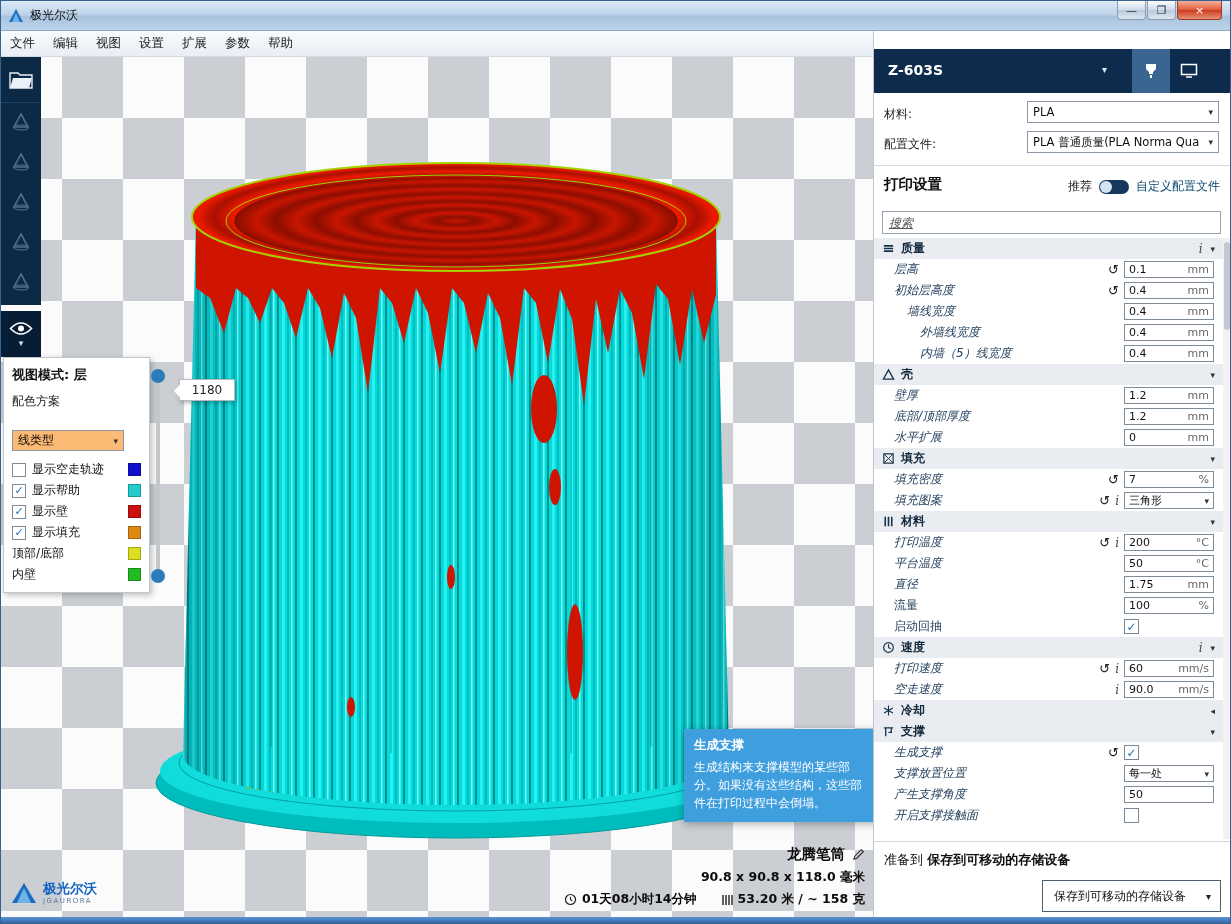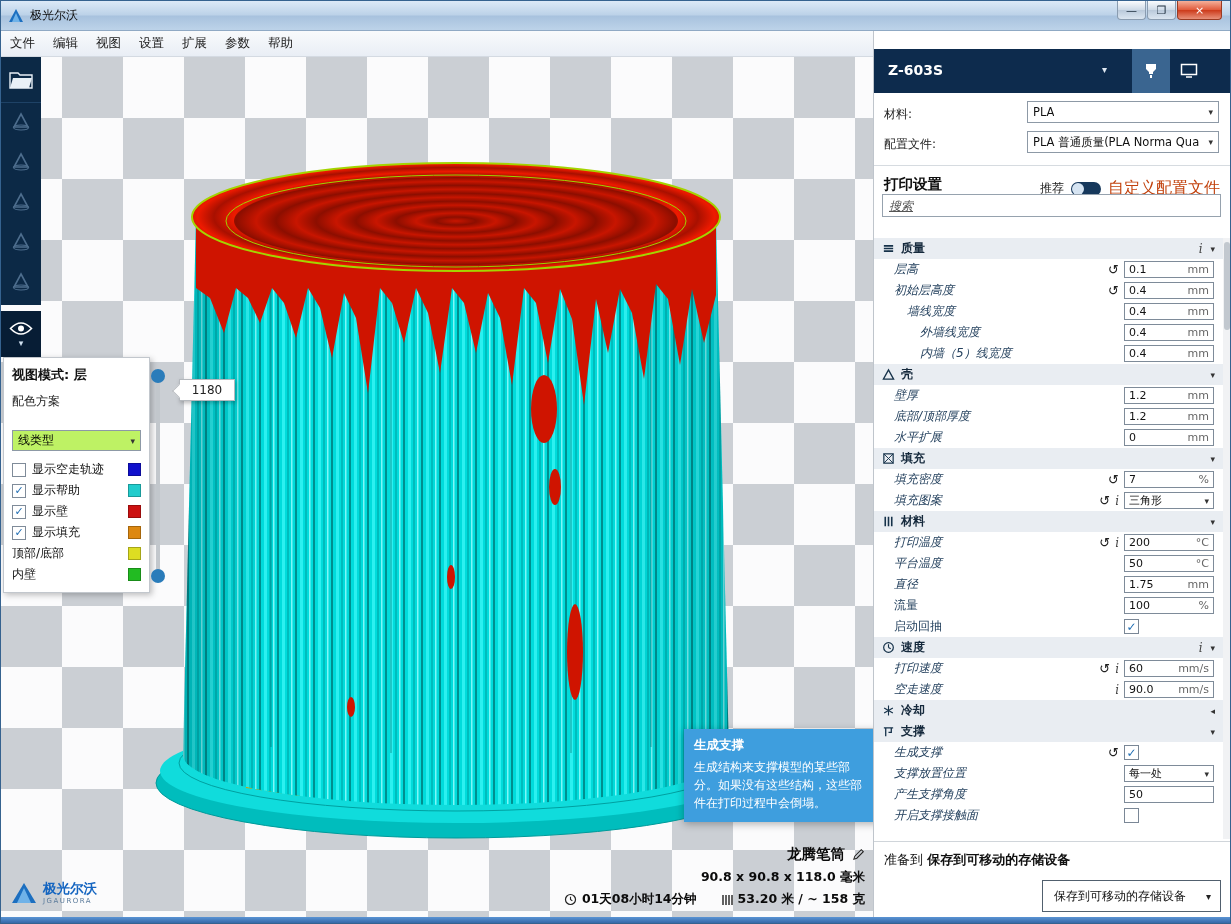--- a/index.html
+++ b/index.html
@@ -35,22 +35,22 @@
   .tool-btn{height:40px;display:flex;align-items:center;justify-content:center;}
   .eye-btn{position:absolute;left:0;top:254px;width:40px;height:46px;background:#071d35;
     display:flex;flex-direction:column;align-items:center;justify-content:center;gap:3px;}
   .eye-chev{color:#cfe0ef;font-size:9px;line-height:1;}
 
   
   .view-panel{position:absolute;left:2px;top:300px;width:147px;height:236px;background:#fff;
     border:1px solid #c2c7cd;box-shadow:2px 2px 6px rgba(0,0,0,.25);padding:8px 8px 0 8px;}
   .vp-title{font-size:13px;font-weight:bold;color:#111;margin-bottom:9px;}
   .vp-scheme{font-size:12px;color:#222;margin-bottom:20px;}
-  .vp-select{width:129px;height:21px;border:1px solid #8d99a6;display:flex;align-items:center;justify-content:space-between;
-    padding:0 5px;font-size:12px;background:#bef264;margin-bottom:8px;}
+  .vp-select{width:112px;height:21px;border:1px solid #8d99a6;display:flex;align-items:center;justify-content:space-between;
+    padding:0 5px;font-size:12px;background:#fdba74;margin-bottom:8px;}
   .vp-select .sel-ar{font-size:9px;color:#333;}
   .vp-row{display:flex;align-items:center;height:21px;gap:6px;}
   .vp-cb{width:14px;height:14px;border:1px solid #7f8b99;background:#fff;display:inline-flex;align-items:center;justify-content:center;
     font-size:11px;font-weight:bold;color:#1f6db3;flex:0 0 auto;}
   .vp-label{font-size:12px;color:#111;white-space:nowrap;}
   .vp-swatch{width:13px;height:13px;margin-left:auto;border:1px solid rgba(0,0,0,.25);flex:0 0 auto;}
 
   
   .layer-slider{position:absolute;left:149px;top:312px;width:16px;height:214px;}
   .slider-track{position:absolute;left:6px;top:6px;width:4px;height:202px;background:#c2c7cc;border-radius:2px;}
@@ -94,22 +94,22 @@
   .fld-select{position:absolute;left:153px;width:192px;height:22px;border:1px solid #8d99a6;background:#fff;
     display:flex;align-items:center;justify-content:space-between;padding:0 5px;font-size:11.5px;color:#111;}
   .fld-select .val{white-space:nowrap;overflow:hidden;max-width:170px;}
   .fld-select .sel-ar{font-size:9px;color:#333;}
   .panel-divider{position:absolute;left:0;top:134px;width:100%;height:1px;background:#d6dbe0;}
   .ps-title{position:absolute;left:10px;top:144px;font-size:14.5px;font-weight:bold;color:#0d0d0d;}
   .ps-right{position:absolute;right:12px;top:147px;display:flex;align-items:center;gap:7px;}
   .ps-reco{font-size:12px;color:#222;}
   .toggle{width:30px;height:14px;border-radius:7px;background:#16385c;position:relative;}
   .toggle .knob{position:absolute;left:1px;top:1px;width:12px;height:12px;border-radius:50%;background:#d6e4f2;}
-  .ps-custom{font-size:16px;color:#c2410c;}
-  .search-box{position:absolute;left:8px;top:163px;width:339px;height:23px;border:1px solid #96a2ae;background:#fff;display:flex;align-items:center;padding:0 6px;}
+  .ps-custom{font-size:12px;color:#0c4a6e;}
+  .search-box{position:absolute;left:8px;top:180px;width:339px;height:23px;border:1px solid #96a2ae;background:#fff;display:flex;align-items:center;padding:0 6px;}
   .search-box input{border:none;outline:none;width:100%;font-size:12px;font-style:italic;color:#333;font-family:inherit;background:transparent;}
   .search-box input::placeholder{color:#555;font-style:italic;text-decoration:underline;}
 
   .settings-list{position:absolute;left:0;top:207px;width:350px;height:601px;overflow:hidden;}
   .sec-header{height:21px;background:#e9edf2;display:flex;align-items:center;gap:6px;padding-left:7px;position:relative;}
   .sec-icon{display:inline-flex;width:14px;justify-content:center;}
   .sec-title{font-size:12px;font-weight:bold;color:#15293c;}
   .sec-right{position:absolute;right:9px;display:flex;align-items:center;gap:8px;}
   .sec-chev{font-size:9px;color:#333;}
   .set-row{height:21px;display:flex;align-items:center;background:#fff;}

